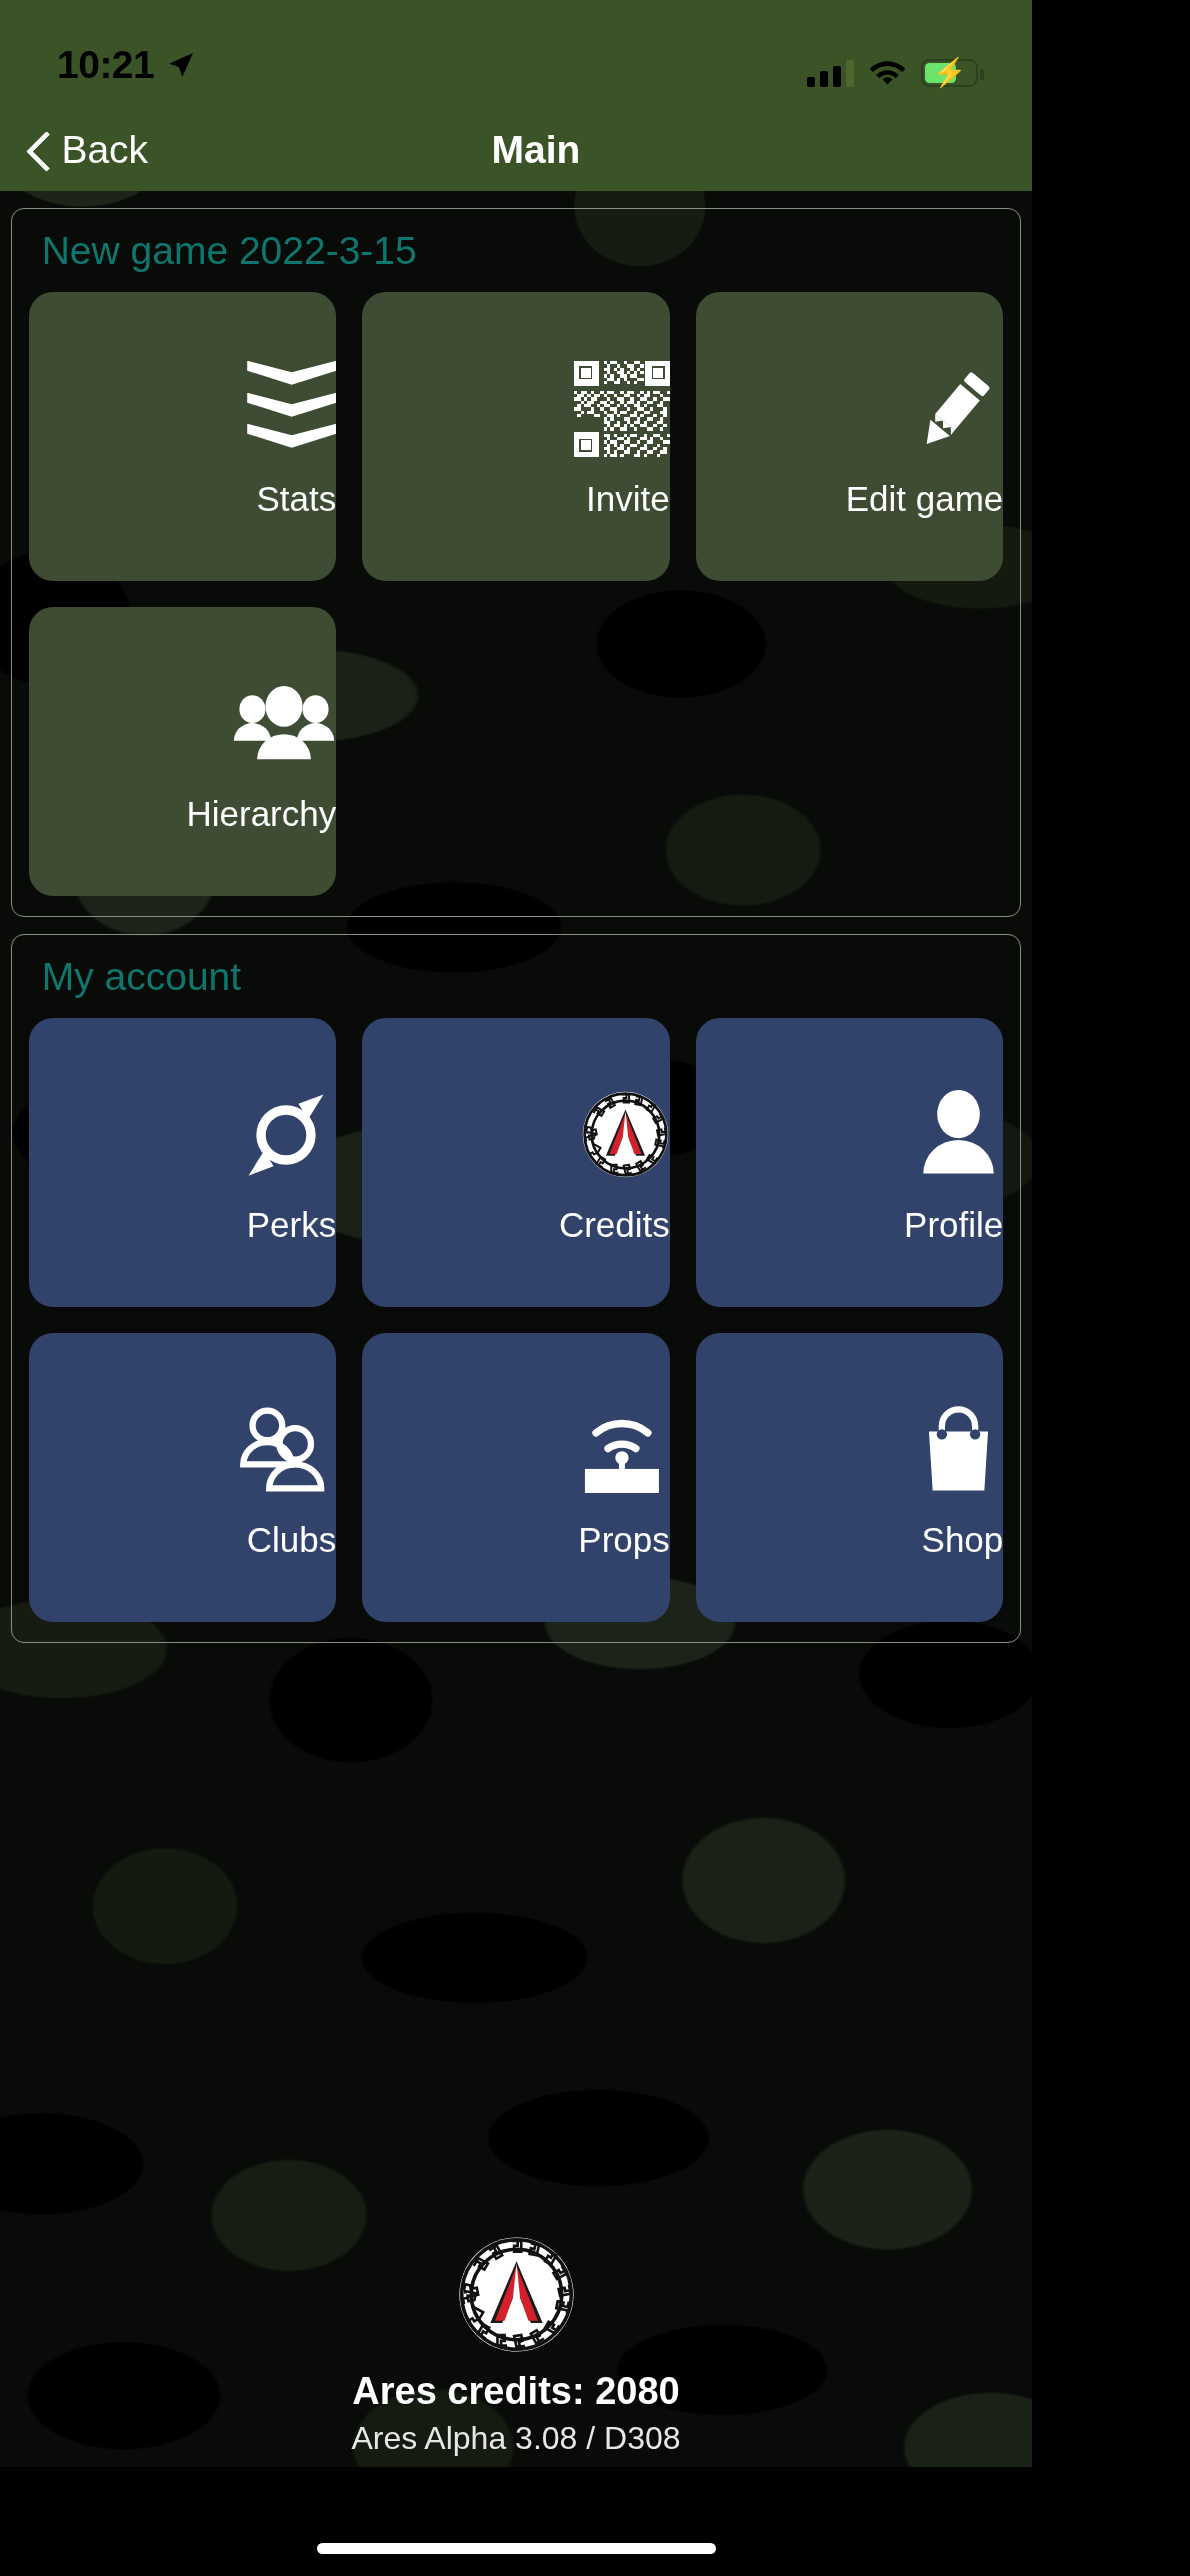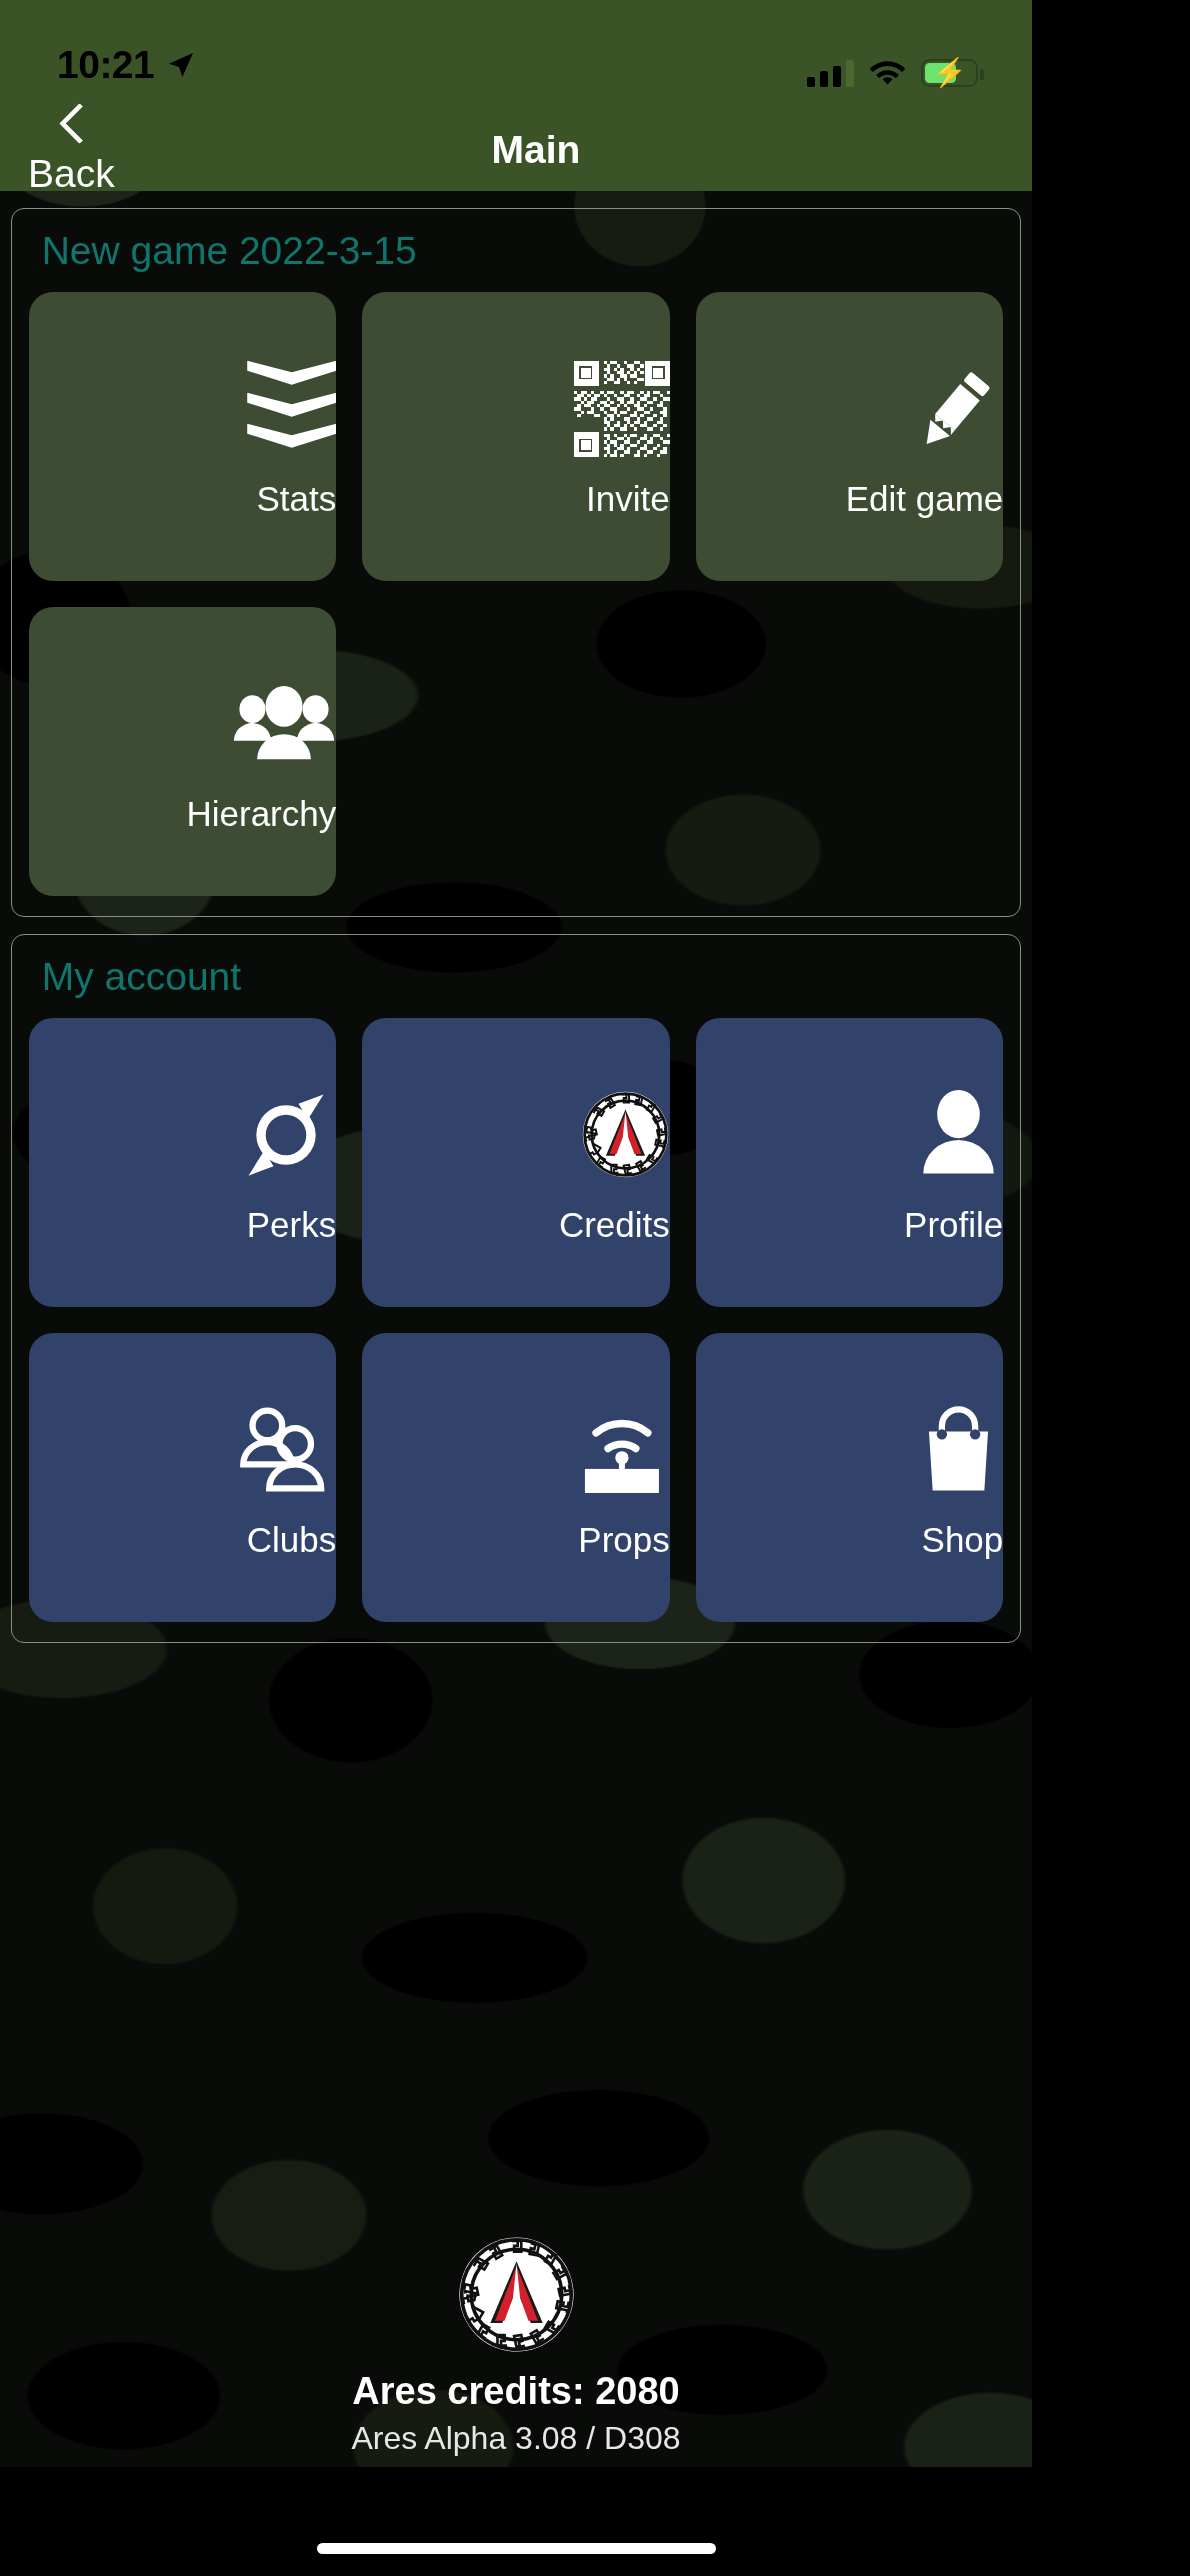--- a/index.html
+++ b/index.html
@@ -98,21 +98,21 @@
   }
 
   
   .navbar {
     position: relative;
     height: 82px; background: #3b5427;
     display: flex; align-items: center; padding: 0 28px;
   }
   .back-btn {
     display: flex; align-items: center; gap: 13px;
-    color: #fff; font-size: 39px; cursor: pointer; flex-direction: column;
+    color: #fff; font-size: 39px; cursor: pointer;
   }
   .chev-left {
     width: 20.4px; height: 35px; position: relative; display:inline-block;
   }
   .chev-left::before {
     content:""; position:absolute; left:3.7px; top:4.6px;
     width: 24px; height: 24px;
     border-left: 5.6px solid #fff; border-bottom: 5.6px solid #fff;
     transform: rotate(45deg); border-radius: 1.9px;
   }

